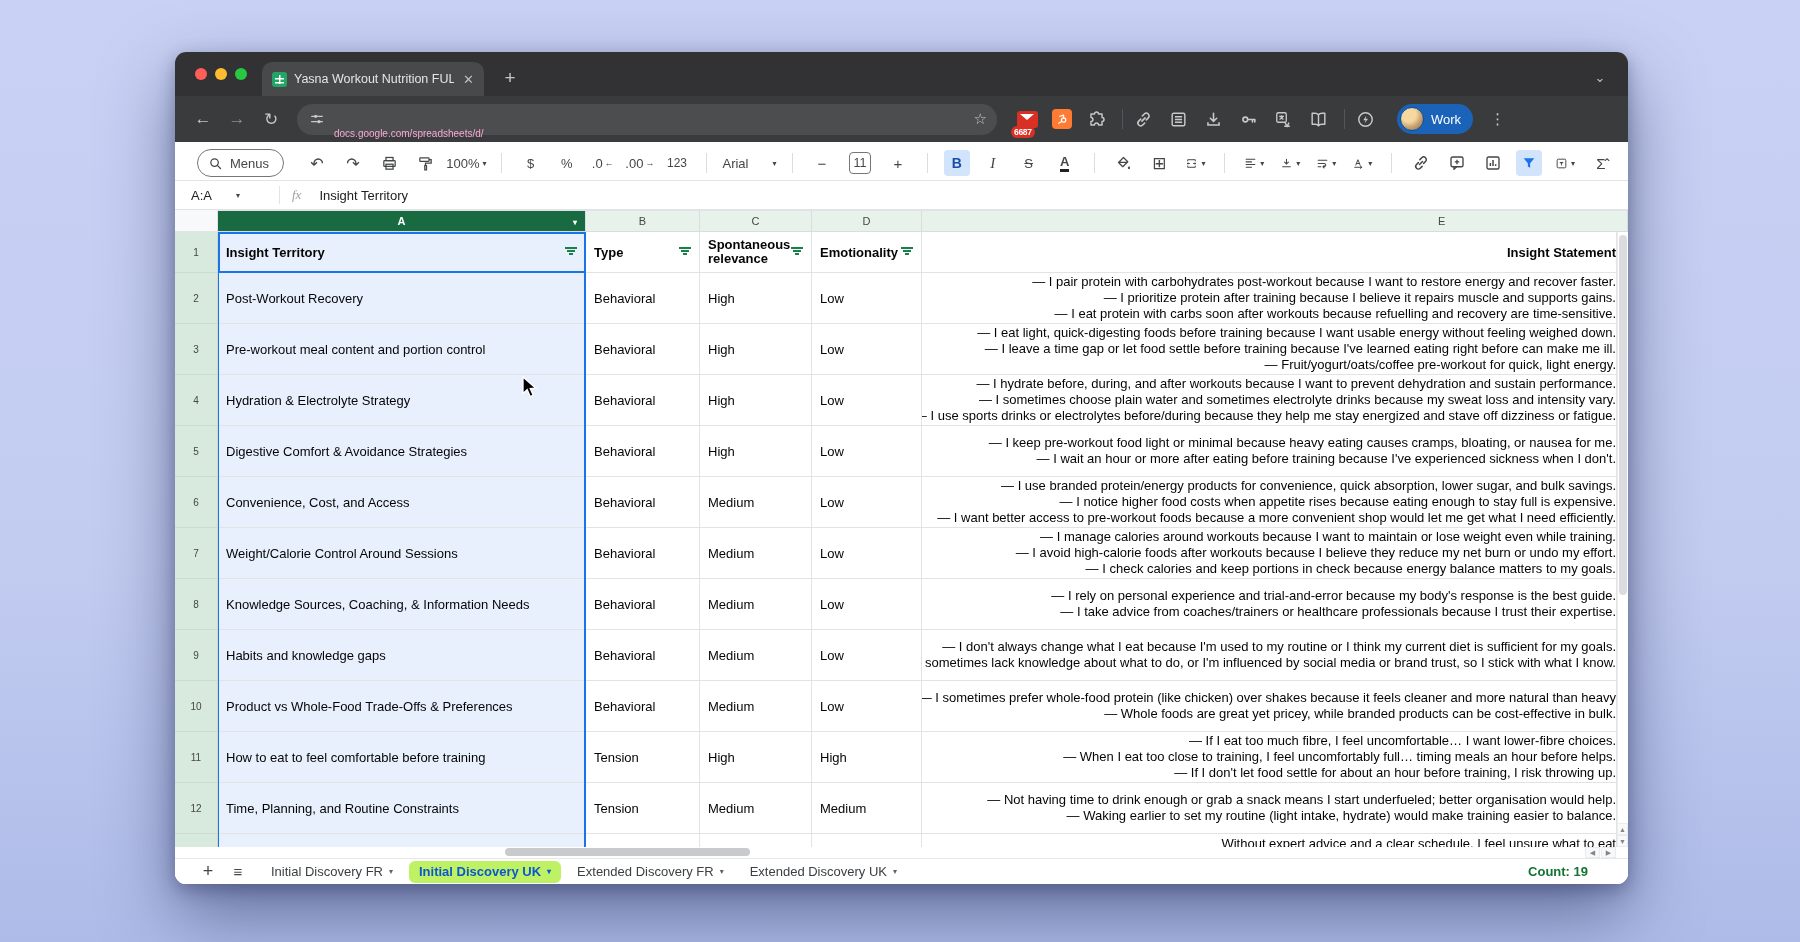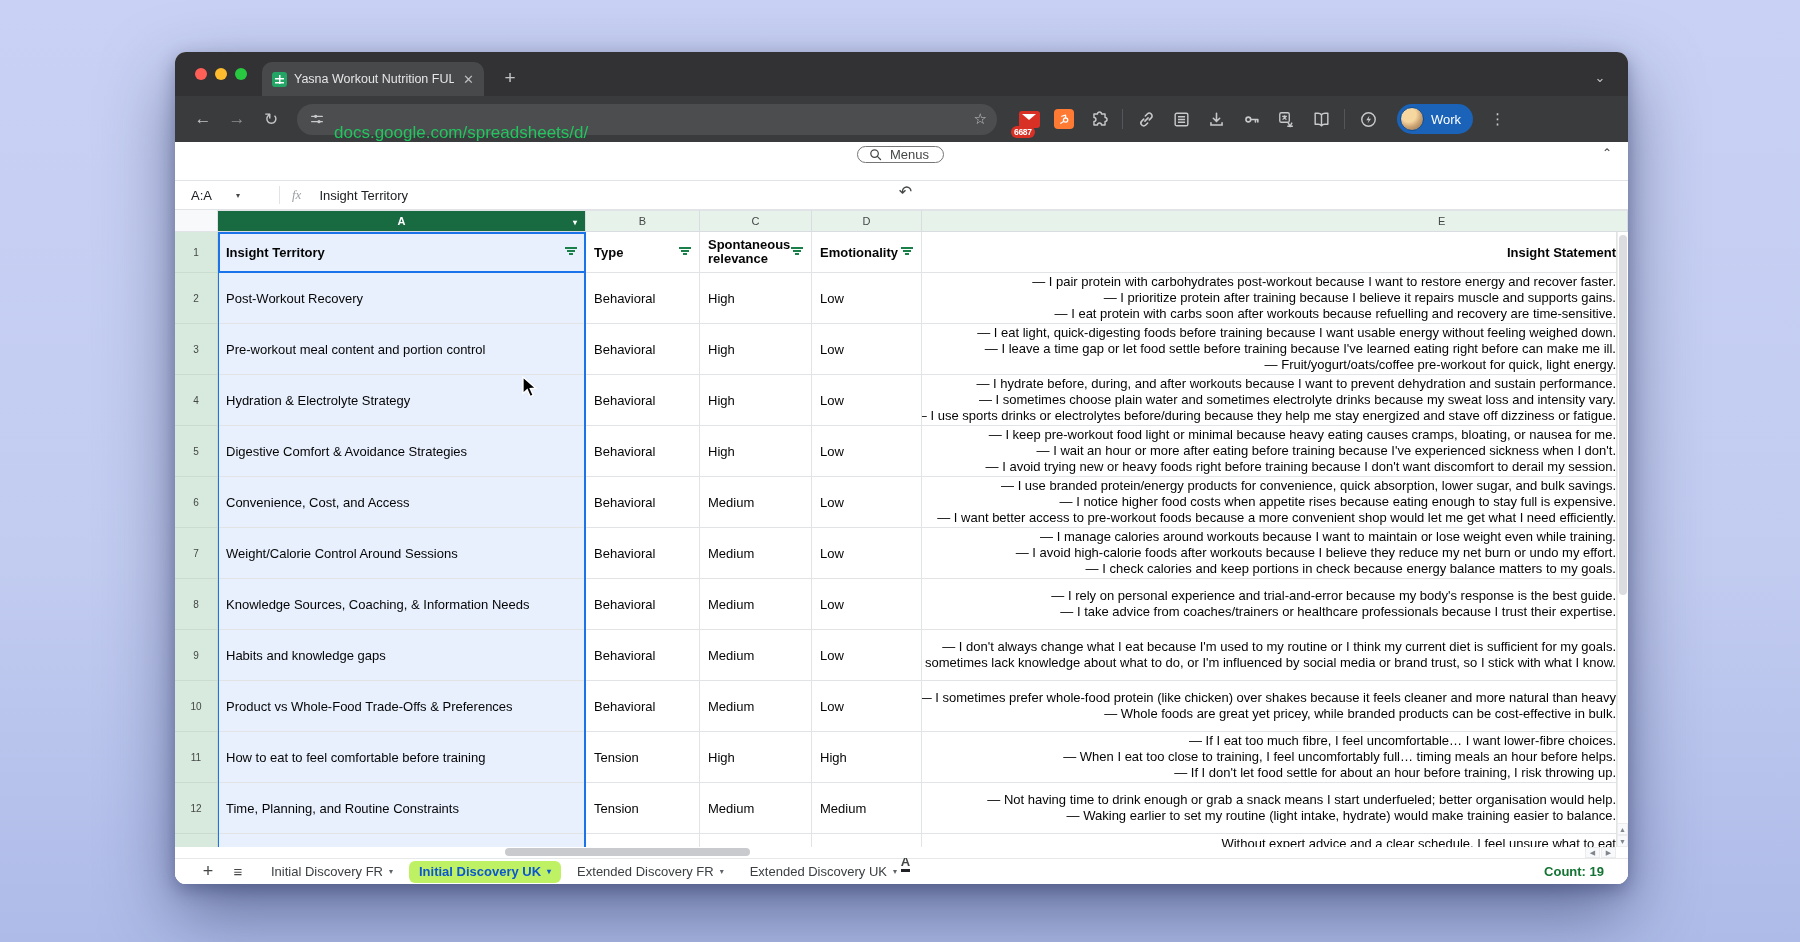--- a/index.html
+++ b/index.html
@@ -31,38 +31,38 @@
   .tab-close{ color:#bdbec0; font-size:13px; flex:none; padding:0 2px; }
   .newtab{ position:absolute; left:322px; bottom:5px; color:#c3c4c6; font-size:19px; width:26px; height:26px;
     display:flex; align-items:center; justify-content:center; }
   .tb-chev{ position:absolute; right:16px; bottom:7px; width:24px; height:24px; border-radius:50%;
     color:#c3c4c6; display:flex; align-items:center; justify-content:center; font-size:13px;}
   .urlrow{ height:46px; background:#3a3b3d; display:flex; align-items:center; padding:0 14px; gap:6px; color:#c7c9cb; }
   .navbtn{ width:28px; height:28px; display:flex; align-items:center; justify-content:center; font-size:17px; color:#c2c4c6;}
   .navbtn.fwd{ color:#8d8f92; }
   .omnibox{ height:31px; flex:none; width:700px; background:#4c4d4f; border-radius:16px;
     display:flex; align-items:center; padding:0 10px 0 12px; gap:9px; margin-left:6px; }
-  .omni-url{ color:#22c55e; font-size:17px; flex:1; white-space:nowrap; overflow:hidden;margin-top:28px;}
+  .omni-url{ color:#f9a8d4; font-size:10px; flex:1; white-space:nowrap; overflow:hidden;margin-top:28px;}
   .star{ color:#c3c5c7; font-size:15px; }
   .extzone{ display:flex; align-items:center; gap:11px; margin-left:14px; }
-  .exticon{ width:24px; height:24px; display:flex; align-items:center; justify-content:center; color:#c7c9cb; position:relative;}
+  .exticon{ width:24px; height:24px; display:flex; align-items:center; color:#c7c9cb; position:relative;}
   .gmail{ width:21px; height:17px; background:#d93025; border-radius:3px; position:relative;}
   .gmail::before{ content:""; position:absolute; left:3px; top:3px; border-left:7.5px solid transparent;
     border-right:7.5px solid transparent; border-top:6px solid #fff; }
   .badge{ position:absolute; left:-6px; bottom:-7px; background:#d93025; color:#fff; font-size:8.5px;
     border-radius:6px; padding:1px 3px; font-weight:bold; letter-spacing:-.3px;}
   .hubspot{ width:20px; height:20px; background:#ff7a33; border-radius:4px; display:flex; align-items:center; justify-content:center;}
   .sep-dark{ width:1px; height:20px; background:#55565a; }
   .profile{ height:30px; background:#1a63b8; border-radius:15px; display:flex; align-items:center; padding:2px 12px 2px 3px; gap:7px; margin-left:6px;}
   .avatar{ width:24px; height:24px; border-radius:50%; background:radial-gradient(circle at 35% 30%,#f6d7a0 0 35%,#caa272 60%,#8a6b4a 100%); border:1px solid #0f4f98;}
   .profile-label{ color:#fff; font-size:13px; }
   .kebab{ color:#c7c9cb; font-size:15px; margin-left:6px; }
   
   .sheets{ background:#fff; height:742px; display:flex; flex-direction:column; }
-  .toolbar{ height:38px; display:flex; align-items:center; padding:4px 14px 0 22px; gap:19px; color:#444746; position:relative;flex-direction:column; }
+  .toolbar{ height:38px; display:flex; align-items:center; padding:4px 14px 0 22px; gap:10px; color:#444746; position:relative; }
   .menus-pill{ display:flex; align-items:center; gap:7px; border:1px solid #747775; border-radius:16px;
     height:28px; padding:0 14px 0 10px; font-size:13px; color:#444746; margin-right:10px;}
   .tbtn{ height:26px; min-width:26px; border-radius:4px; display:flex; align-items:center; justify-content:center;
     font-size:13px; padding:0 3px; gap:2px; }
   .tbtn.active{ background:#d2e3fc; color:#174ea6; }
   .tbtn .caret{ font-size:8px; color:#444746; margin-left:1px;}
   .tsep{ width:1px; height:20px; background:#dadce0; margin:0 6px; }
   .bold-b{ font-weight:bold; font-size:14px; }
   .ital-i{ font-style:italic; font-family:"Liberation Serif",serif; font-size:15px; }
   .strike-s{ text-decoration:line-through; font-size:13px;}
@@ -121,21 +121,21 @@
   .hthumb{ position:absolute; left:330px; top:1px; width:245px; height:8px; background:#c8cacd; border-radius:4px;}
   .harr{ position:absolute; top:0; width:15px; height:11px; font-size:7px; color:#80868b; display:flex; align-items:center; justify-content:center; background:#f8f9fa; border:1px solid #ececec;}
   .harr.l{ right:28px;} .harr.r{ right:12px;}
   
   .sheetbar{ height:26px; border-top:1px solid #e6e8ea; display:flex; align-items:center; padding-left:20px; gap:4px; font-size:13px; color:#444746; background:#fff;}
   .sb-ico{ width:26px; height:22px; display:flex; align-items:center; justify-content:center; font-size:15px; }
   .stab{ height:22px; display:flex; align-items:center; gap:6px; padding:0 10px; border-radius:6px; color:#3c4043; margin-left:6px; white-space:nowrap;}
   .stab .caret{ font-size:8px; color:#5f6368;}
   .stab.active{ background:#bef264; color:#0b57d0; font-weight:bold;}
   .stab.active .caret{ color:#0b57d0; }
-  .countlbl{ margin-left:auto; margin-right:24px; color:#137333; font-weight:bold; font-size:13px;}
+  .countlbl{ margin-left:auto; margin-right:40px; color:#137333; font-weight:bold; font-size:13px;}
   .cursor{ position:absolute; left:521px; top:376px; z-index:50; }
   svg.ic{ display:block; }
 </style>
 </head>
 <body>
 
 <div class="window">
 
   <div class="titlebar">
     <div class="traffic">
@@ -467,21 +467,20 @@
             </div>
             <div class="grow">
               <div class="gut">5</div>
               <div class="cell ca">Digestive Comfort &amp; Avoidance Strategies</div>
               <div class="cell cb">Behavioral</div>
               <div class="cell cc">High</div>
               <div class="cell cd">Low</div>
               <div class="cell ce">
                 <div class="iline">— I keep pre-workout food light or minimal because heavy eating causes cramps, bloating, or nausea for me.</div>
                 <div class="iline">— I wait an hour or more after eating before training because I've experienced sickness when I don't.</div>
-                <div class="iline">— I avoid trying new or heavy foods right before training because I don't want discomfort to derail my session.</div>
               </div>
             </div>
             <div class="grow">
               <div class="gut">6</div>
               <div class="cell ca">Convenience, Cost, and Access</div>
               <div class="cell cb">Behavioral</div>
               <div class="cell cc">Medium</div>
               <div class="cell cd">Low</div>
               <div class="cell ce">
                 <div class="iline">— I use branded protein/energy products for convenience, quick absorption, lower sugar, and bulk savings.</div>

